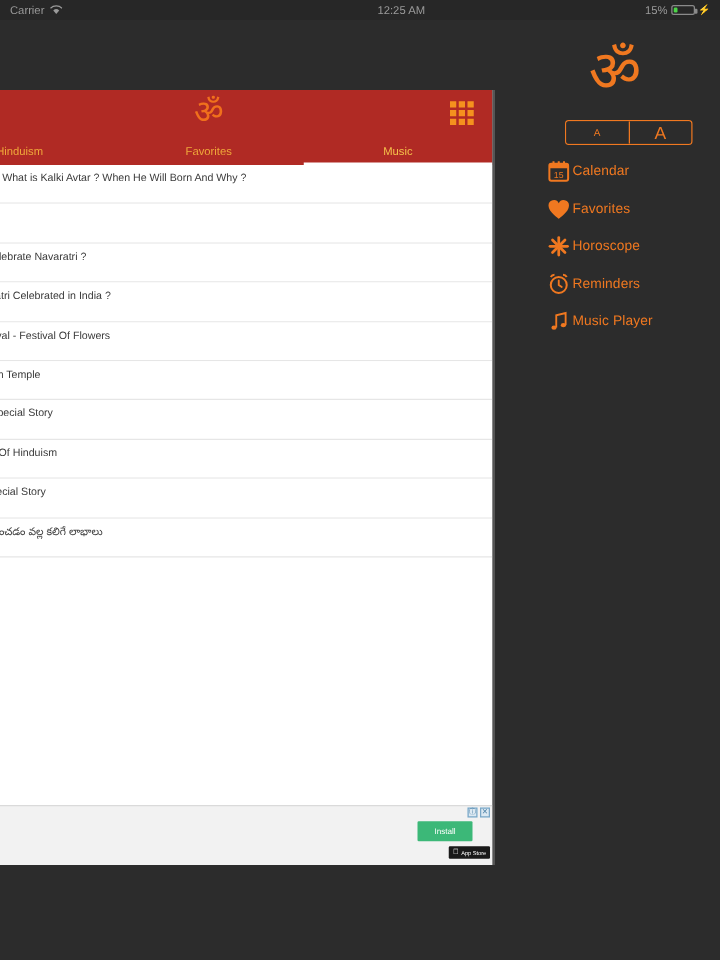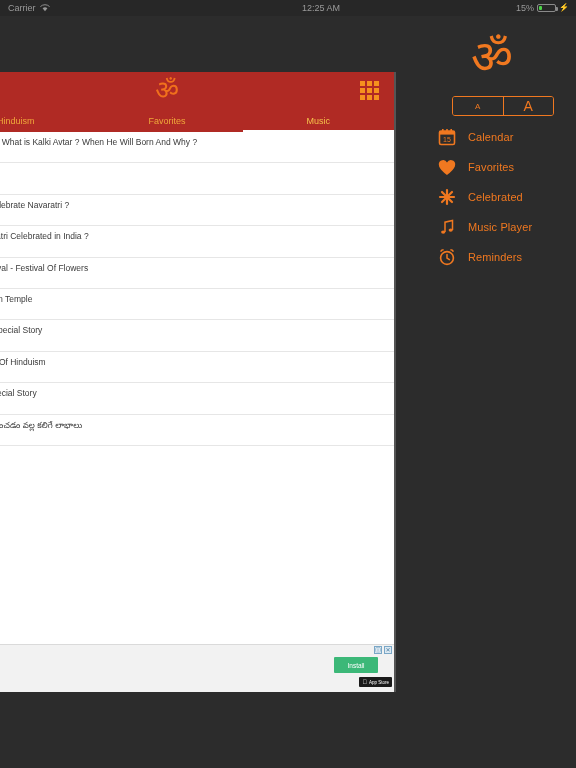--- a/index.html
+++ b/index.html
@@ -144,21 +144,21 @@
   .menu-item .mi-icon {
     width: 22px;
     height: 22px;
     display: flex;
     align-items: center;
     justify-content: center;
     color: #f07820;
     flex: 0 0 22px;
   }
   .menu-item .mi-label {
-    margin-left: 10px;
+    margin-left: 0;
     color: #f07820;
     font-size: 11px;
     letter-spacing: 0.1px;
   }
 
   
   #app-window {
     position: absolute;
     left: -60px;
     top: 72px;
@@ -395,46 +395,46 @@
           <svg width="18" height="18" viewBox="0 0 18 18">
             <g stroke="#f07820" stroke-width="2.2" stroke-linecap="round">
               <line x1="9" y1="2" x2="9" y2="16"></line>
               <line x1="2" y1="9" x2="16" y2="9"></line>
               <line x1="4" y1="4" x2="14" y2="14"></line>
               <line x1="14" y1="4" x2="4" y2="14"></line>
             </g>
             <circle cx="9" cy="9" r="2.1" fill="#f07820"></circle>
           </svg>
         </span>
-        <span class="mi-label">Celebrated</span>
-      </div>
-
-      <div class="menu-item">
-        <span class="mi-icon">
-          <svg width="18" height="18" viewBox="0 0 18 18">
-            <path d="M7 14 V4.2 L14.5 2.4 V12" fill="none" stroke="#f07820" stroke-width="1.5"></path>
-            <ellipse cx="5.2" cy="14.1" rx="2.1" ry="1.7" fill="#f07820"></ellipse>
-            <ellipse cx="12.7" cy="12.1" rx="2.1" ry="1.7" fill="#f07820"></ellipse>
-          </svg>
-        </span>
-        <span class="mi-label">Music Player</span>
+        <span class="mi-label">Horoscope</span>
       </div>
 
       <div class="menu-item">
         <span class="mi-icon">
           <svg width="18" height="18" viewBox="0 0 18 18">
             <circle cx="9" cy="10" r="6.4" fill="none" stroke="#f07820" stroke-width="1.6"></circle>
             <path d="M9 6.4 V10 L11.4 11.6" fill="none" stroke="#f07820" stroke-width="1.5" stroke-linecap="round"></path>
             <path d="M2.6 3.6 A3.4 3.4 0 0 1 5.6 1.8" stroke="#f07820" stroke-width="1.6" fill="none"></path>
             <path d="M15.4 3.6 A3.4 3.4 0 0 0 12.4 1.8" stroke="#f07820" stroke-width="1.6" fill="none"></path>
           </svg>
         </span>
         <span class="mi-label">Reminders</span>
       </div>
 
+      <div class="menu-item">
+        <span class="mi-icon">
+          <svg width="18" height="18" viewBox="0 0 18 18">
+            <path d="M7 14 V4.2 L14.5 2.4 V12" fill="none" stroke="#f07820" stroke-width="1.5"></path>
+            <ellipse cx="5.2" cy="14.1" rx="2.1" ry="1.7" fill="#f07820"></ellipse>
+            <ellipse cx="12.7" cy="12.1" rx="2.1" ry="1.7" fill="#f07820"></ellipse>
+          </svg>
+        </span>
+        <span class="mi-label">Music Player</span>
+      </div>
+
     </div>
   </div>
 
   <div id="app-window">
 
     <div id="app-header">
       <div id="header-om">ॐ</div>
 
       <div id="grid-button">
         <i></i>

